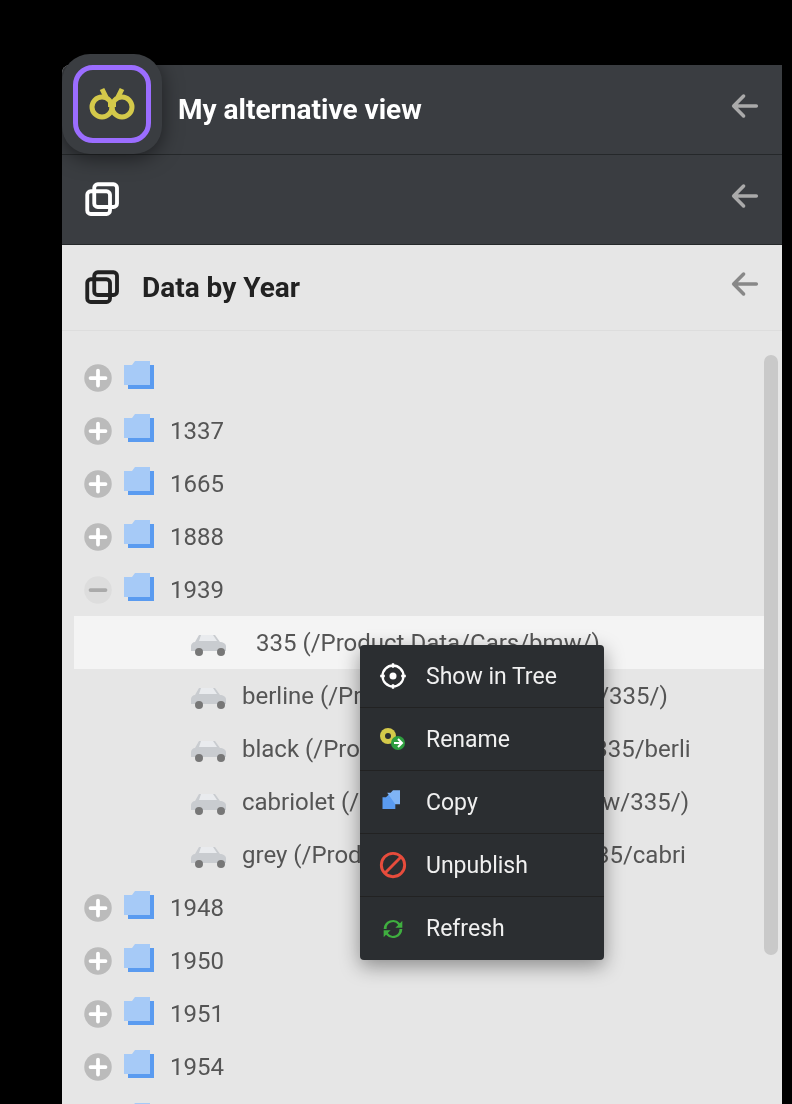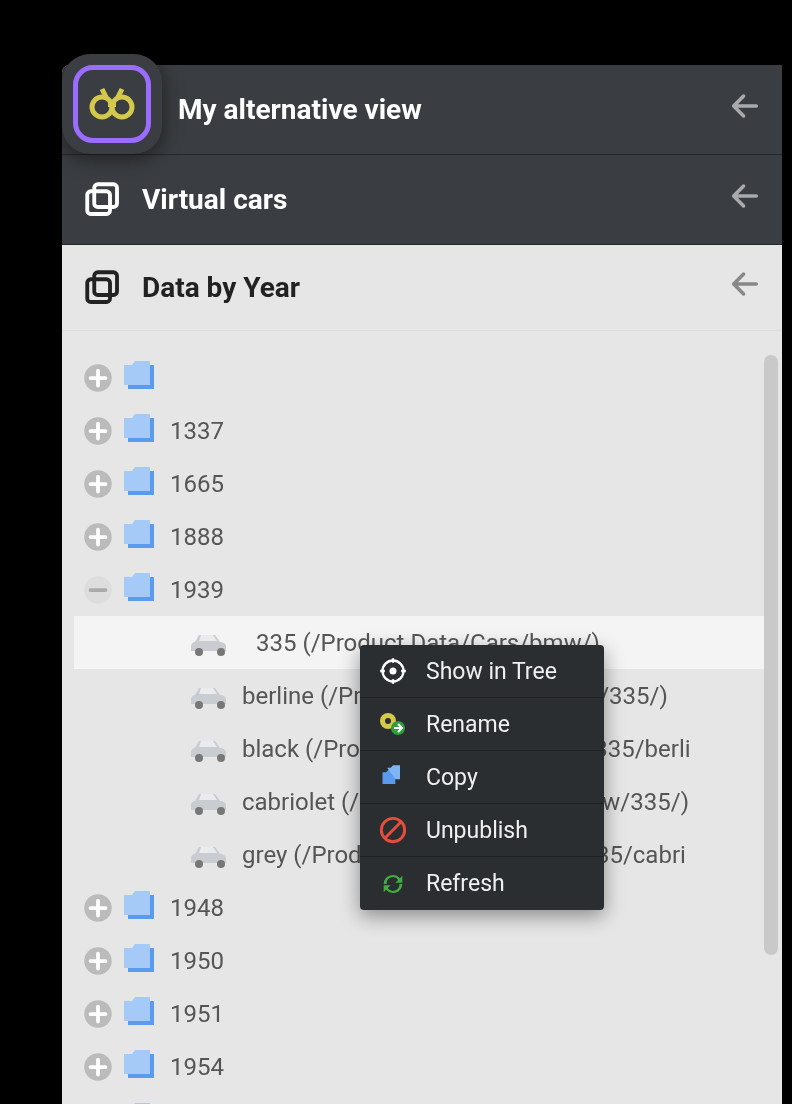--- a/index.html
+++ b/index.html
@@ -135,21 +135,21 @@
     width: 244px;
     background: #2b2e31;
     border-radius: 4px;
     overflow: hidden;
     z-index: 20;
     box-shadow: 0 6px 20px rgba(0,0,0,0.4);
   }
   .menu-item {
     display: flex;
     align-items: center;
-    height: 53px;
+    height: 63px;
     padding: 0 18px;
     gap: 18px;
     color: #f0f0f0;
     font-size: 23px;
     border-bottom: 1px solid #222;
     cursor: pointer;
   }
   .menu-item:last-child { border-bottom: none; }
   .menu-icon {
     width: 30px; height: 30px;
@@ -185,21 +185,20 @@
     </span>
   </div>
 
   <div class="header-row header-dark">
     <span class="header-icon">
       <svg width="42" height="42" viewBox="0 0 24 24">
         <rect x="7" y="3" width="13" height="13" rx="2" fill="none" stroke="#fff" stroke-width="2.2"></rect>
         <rect x="3" y="7" width="13" height="13" rx="2" fill="none" stroke="#fff" stroke-width="2.2"></rect>
       </svg>
     </span>
-    <span>Virtual cars</span>
     <span class="header-arrow">
       <svg width="34" height="34" viewBox="0 0 24 24">
           <path d="M20 12H5 M11 5l-7 7 7 7" stroke="#aaa" stroke-width="2.5" fill="none" stroke-linecap="round" stroke-linejoin="round"></path>
         </svg>
     </span>
   </div>
 
   <div class="header-row header-light">
     <span class="header-icon">
       <svg width="42" height="42" viewBox="0 0 24 24">

